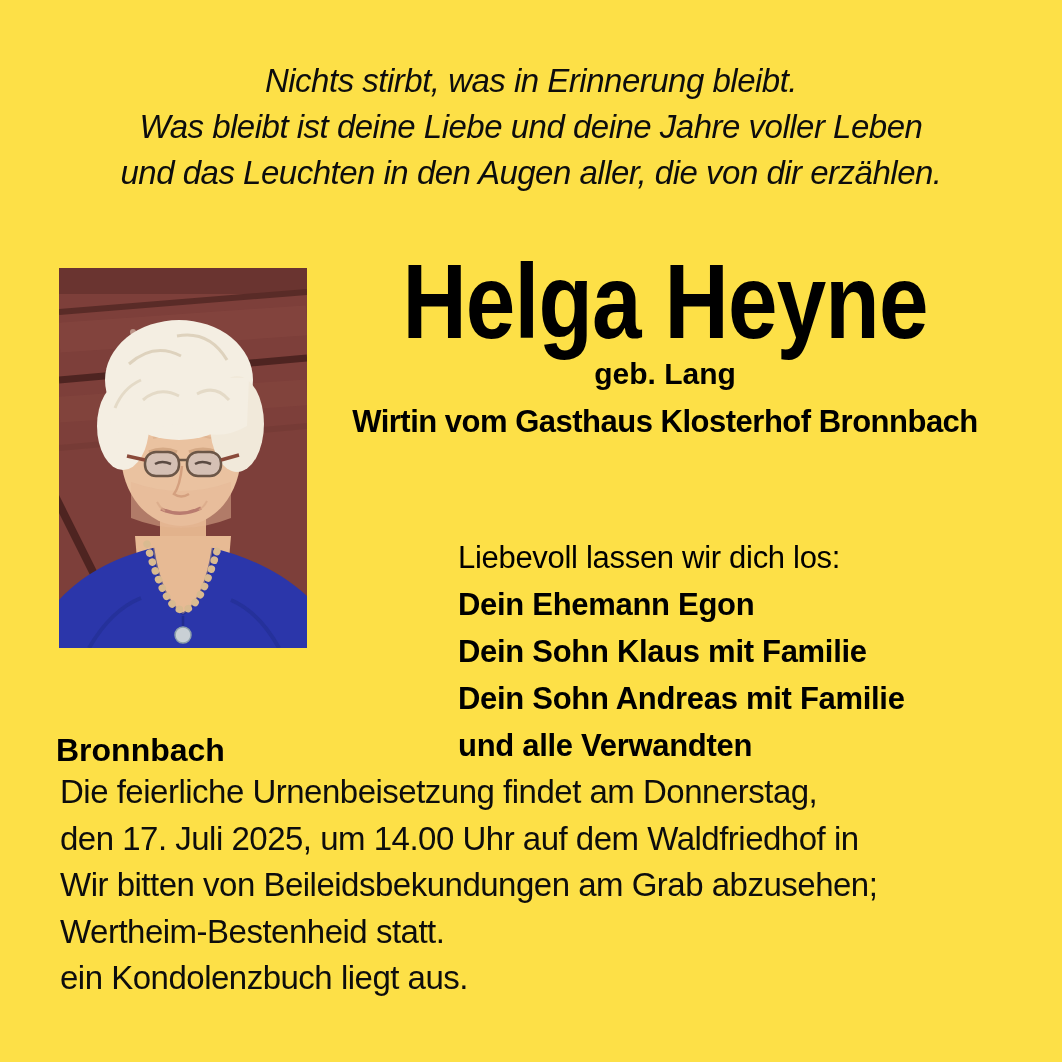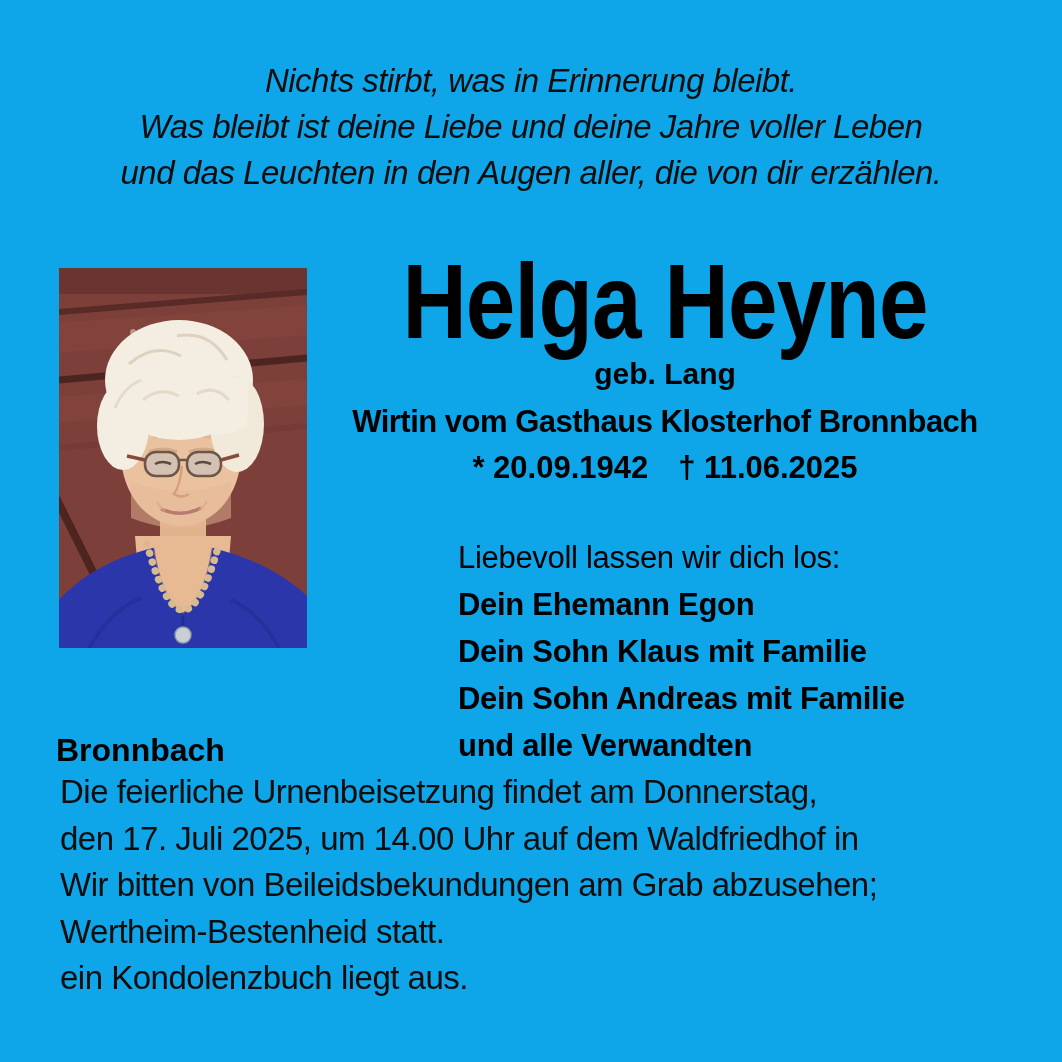--- a/index.html
+++ b/index.html
@@ -1,20 +1,20 @@
 <!DOCTYPE html>
 <html><head>
 <meta charset="utf-8">
 <style>
   html, body { margin: 0; padding: 0; background: #ffffff; }
   .page {
     position: relative;
     width: 1062px;
     height: 1062px;
-    background: #0ea5e9;
+    background: #fde047;
     overflow: hidden;
     font-family: "Liberation Sans", sans-serif;
     color: #000000;
   }
 
   
   .epigraph {
     position: absolute;
     top: 58px; left: 0; right: 0;
     text-align: center;
@@ -170,23 +170,20 @@
 
       <path d="M96,196 Q103,192 112,196" stroke="#5a4a42" stroke-width="2.5" fill="none"></path>
       <path d="M136,196 Q143,192 152,196" stroke="#5a4a42" stroke-width="2.5" fill="none"></path>
     </svg>
   </div>
 
   <div class="name-block">
     <div class="name">Helga Heyne</div>
     <div class="maiden-name">geb. Lang</div>
     <div class="role">Wirtin vom Gasthaus Klosterhof Bronnbach</div>
-    <div class="dates">
-      <span class="birth">* 20.09.1942</span><span class="death">† 11.06.2025</span>
-    </div>
   </div>
 
   <div class="farewell">
     <div class="intro">Liebevoll lassen wir dich los:</div>
     <div class="mourner">Dein Ehemann Egon</div>
     <div class="mourner">Dein Sohn Klaus mit Familie</div>
     <div class="mourner">Dein Sohn Andreas mit Familie</div>
     <div class="mourner">und alle Verwandten</div>
   </div>
 

